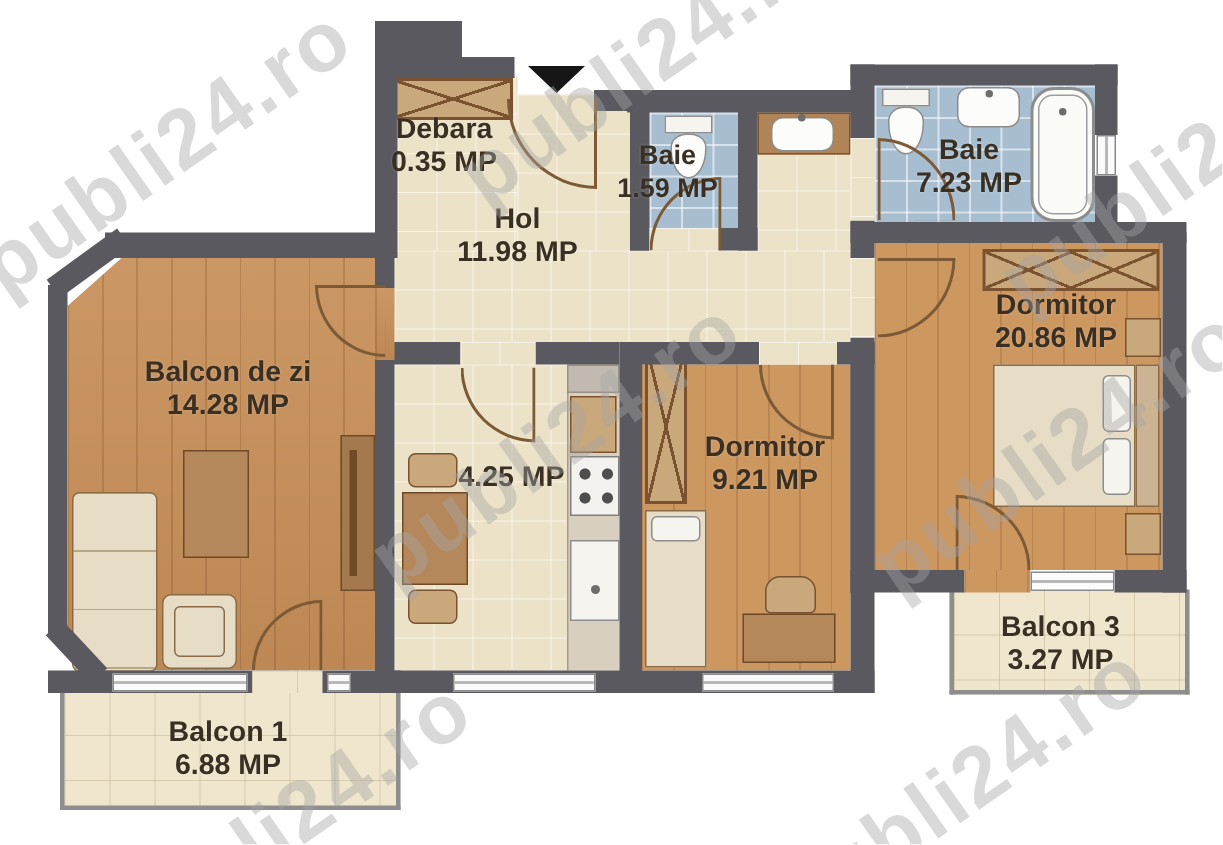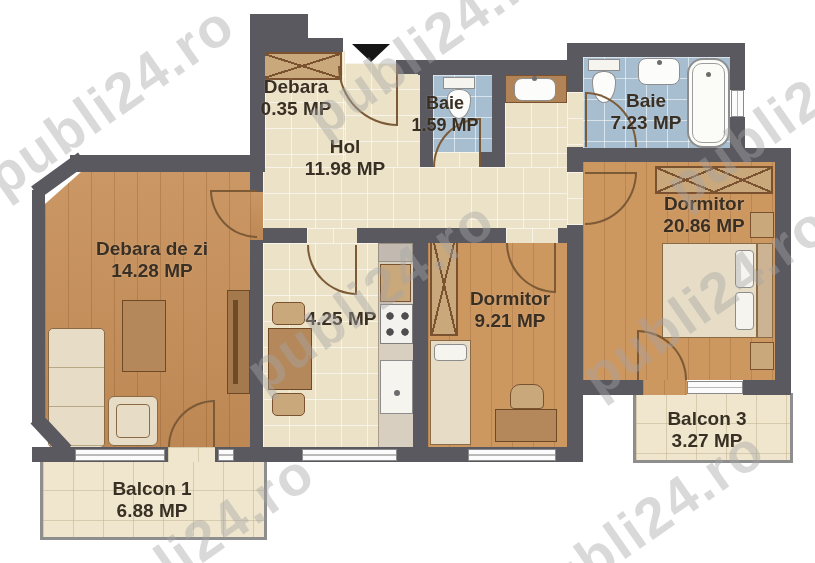--- a/index.html
+++ b/index.html
@@ -198,21 +198,21 @@
   </div>
   <div class="room-label" style="left:445px;top:92px;font-size:18px;">
     <div>Baie</div>
     <div>1.59 MP</div>
   </div>
   <div class="room-label" style="left:646px;top:90px;">
     <div>Baie</div>
     <div>7.23 MP</div>
   </div>
   <div class="room-label" style="left:152px;top:238px;">
-    <div>Debara de zi</div>
+    <div>Balcon de zi</div>
     <div>14.28 MP</div>
   </div>
   <div class="room-label" style="left:341px;top:308px;">
     <div>4.25 MP</div>
   </div>
   <div class="room-label" style="left:510px;top:288px;">
     <div>Dormitor</div>
     <div>9.21 MP</div>
   </div>
   <div class="room-label" style="left:704px;top:193px;">

